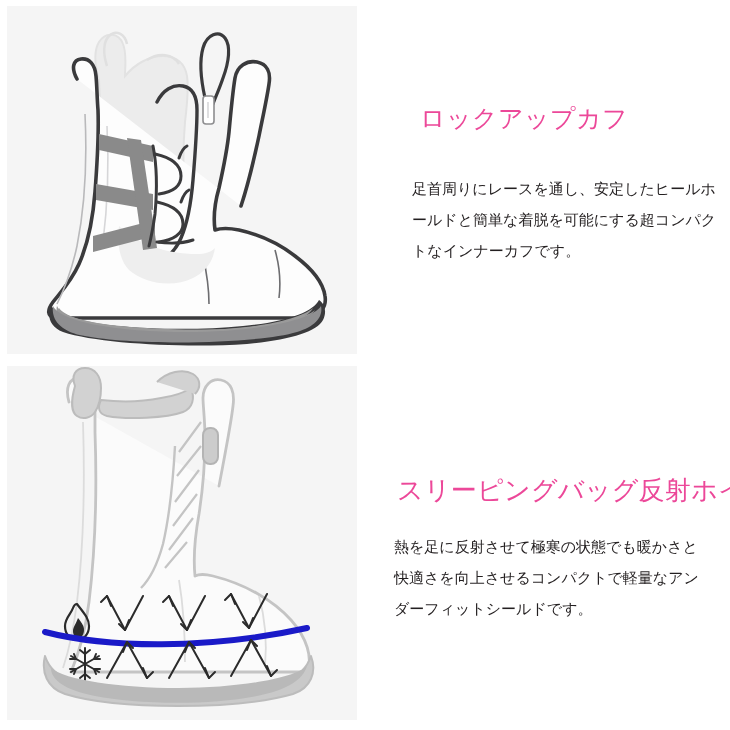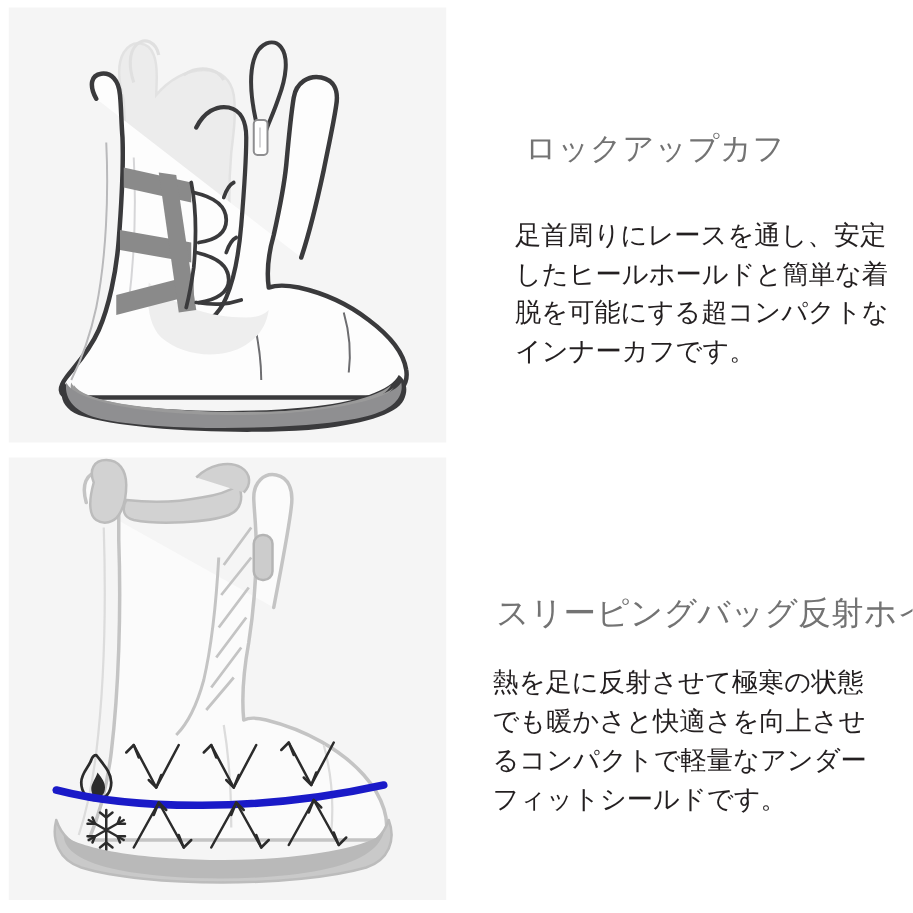--- a/index.html
+++ b/index.html
@@ -51,40 +51,40 @@
     position: absolute;
     left: 390px;
     width: 340px;
     height: 358px;
   }
 
   .feature-title {
     position: absolute;
     margin: 0;
     font-weight: 400;
-    color: #737373;
+    color: #ec4899;
     white-space: nowrap;
   }
   #feature-title-1 {
     left: 30px;
     top: 102px;
     font-size: 25px;
     letter-spacing: 0.4px;
   }
   #feature-title-2 {
     left: 7px;
     top: 107px;
     font-size: 26px;
     letter-spacing: 0.3px;
   }
 
   .feature-body {
     position: absolute;
     margin: 0;
-    font-size: 21px;
+    font-size: 15px;
     line-height: 31px;
     color: #231f20;
     width: 312px;
   }
   #feature-body-1 {
     left: 22px;
     top: 173px;
   }
   #feature-body-2 {
     left: 4px;

